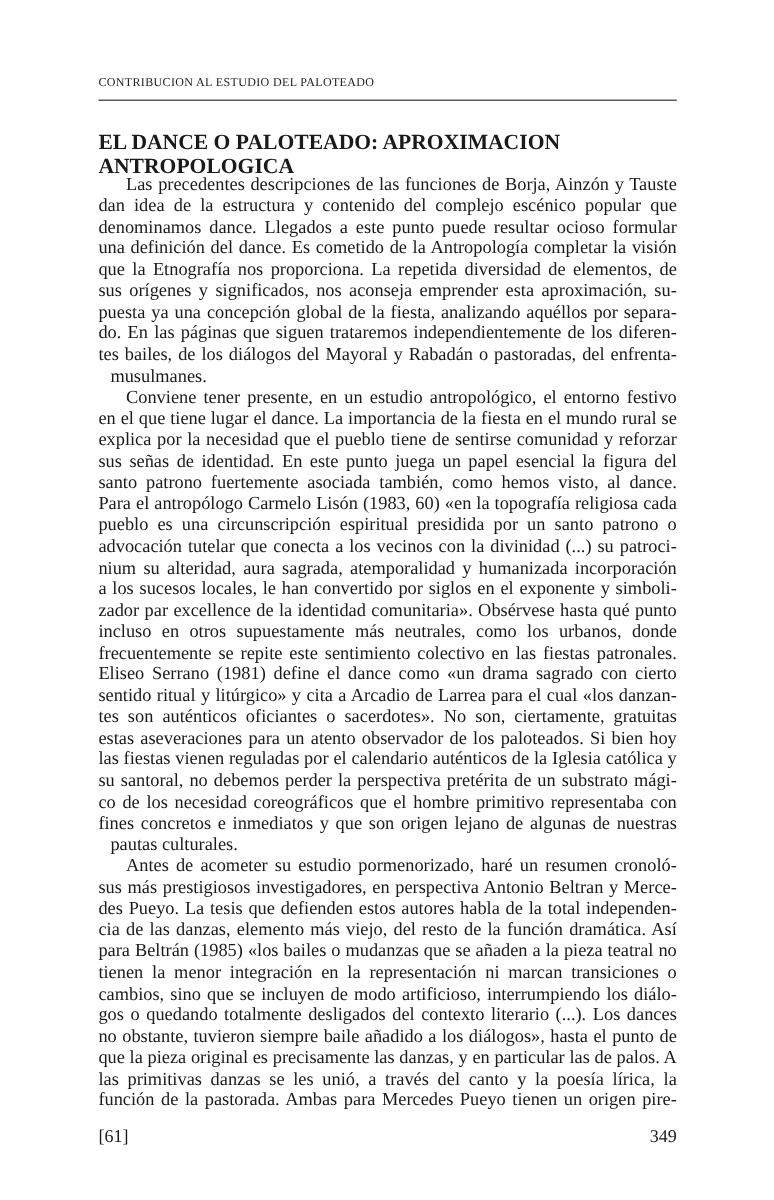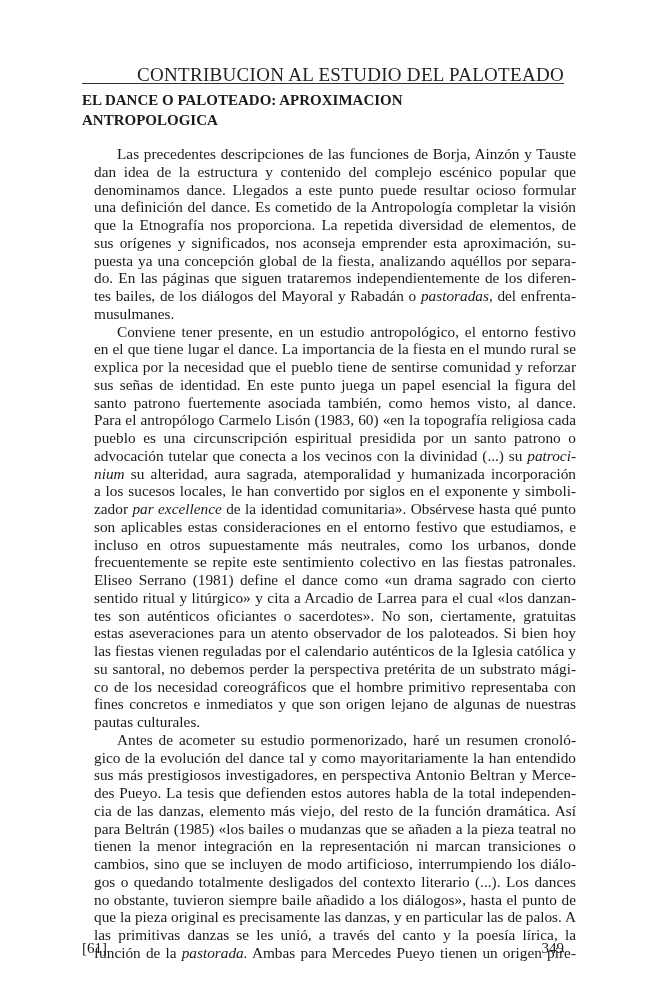--- a/index.html
+++ b/index.html
@@ -1,25 +1,25 @@
 <!DOCTYPE html>
 <html><head>
   <meta charset="utf-8">
   <style>
     html, body { margin: 0; padding: 0; background: #ffffff; }
     body { width: 645px; height: 1000px; position: relative; overflow: hidden; color: #1a1a1a; }
     .page { position: absolute; left: 82px; top: 0; width: 482px; font-family: "Liberation Serif", "DejaVu Serif", serif; }
-    .running-head { position: absolute; top: 64px; left: 0; width: 482px; text-align: right; font-size: 19px; letter-spacing: 0.3px; color: #222; }
+    .running-head { position: absolute; top: 64px; left: 0; width: 482px; text-align: left; font-size: 10px; letter-spacing: 0.3px; color: #222; }
     .head-rule { position: absolute; top: 83px; left: 0; width: 482px; height: 0; border-top: 1.3px solid #333; }
-    .section-title { position: absolute; top: 90px; left: 0; width: 482px; font-size: 15px; font-weight: bold; line-height: 20px; color: #1a1a1a; }
-    .body-text { position: absolute; top: 145px; left: 12px; width: 482px; font-size: 15.3px; line-height: 17.75px; }
+    .section-title { position: absolute; top: 108px; left: 0; width: 482px; font-size: 18px; font-weight: bold; line-height: 20px; color: #1a1a1a; }
+    .body-text { position: absolute; top: 145px; left: 0; width: 482px; font-size: 15.3px; line-height: 17.75px; }
     .line { display: block; text-align: justify; text-align-last: justify; white-space: nowrap; height: 17.75px; overflow: visible; }
-    .line.last { text-align-last: left; }
+    .line.last { text-align-last: left; margin-left: 10px; }
     .line.indent { padding-left: 23px; }
-    .line span.it { font-style: italic; }
+    .line span.it { }
     .footer { position: absolute; top: 940px; left: 0; width: 482px; font-size: 15px; }
     .footer .left { position: absolute; left: 0; }
     .footer .right { position: absolute; right: 0; }
   </style>
 </head>
 <body>
 
 <div class="page">
   <div class="running-head">CONTRIBUCION AL ESTUDIO DEL PALOTEADO</div>
   <div class="head-rule"></div>
@@ -47,36 +47,34 @@
         <span class="line"><span>en el que tiene lugar el dance. La importancia de la fiesta en el mundo rural se</span></span>
         <span class="line"><span>explica por la necesidad que el pueblo tiene de sentirse comunidad y reforzar</span></span>
         <span class="line"><span>sus señas de identidad. En este punto juega un papel esencial la figura del</span></span>
         <span class="line"><span>santo patrono fuertemente asociada también, como hemos visto, al dance.</span></span>
         <span class="line"><span>Para el antropólogo Carmelo Lisón (1983, 60) «en la topografía religiosa cada</span></span>
         <span class="line"><span>pueblo es una circunscripción espiritual presidida por un santo patrono o</span></span>
         <span class="line"><span>advocación tutelar que conecta a los vecinos con la divinidad (...) su </span><span class="it">patroci-</span></span>
         <span class="line"><span class="it">nium</span><span> su alteridad, aura sagrada, atemporalidad y humanizada incorporación</span></span>
         <span class="line"><span>a los sucesos locales, le han convertido por siglos en el exponente y simboli-</span></span>
         <span class="line"><span>zador </span><span class="it">par excellence</span><span> de la identidad comunitaria». Obsérvese hasta qué punto</span></span>
-        <span class="line"><span>son aplicables estas consideraciones en el entorno festivo que estudiamos, e</span></span>
         <span class="line"><span>incluso en otros supuestamente más neutrales, como los urbanos, donde</span></span>
         <span class="line"><span>frecuentemente se repite este sentimiento colectivo en las fiestas patronales.</span></span>
         <span class="line"><span>Eliseo Serrano (1981) define el dance como «un drama sagrado con cierto</span></span>
         <span class="line"><span>sentido ritual y litúrgico» y cita a Arcadio de Larrea para el cual «los danzan-</span></span>
         <span class="line"><span>tes son auténticos oficiantes o sacerdotes». No son, ciertamente, gratuitas</span></span>
         <span class="line"><span>estas aseveraciones para un atento observador de los paloteados. Si bien hoy</span></span>
         <span class="line"><span>las fiestas vienen reguladas por el calendario auténticos de la Iglesia católica y</span></span>
         <span class="line"><span>su santoral, no debemos perder la perspectiva pretérita de un substrato mági-</span></span>
         <span class="line"><span>co de los necesidad coreográficos que el hombre primitivo representaba con</span></span>
         <span class="line"><span>fines concretos e inmediatos y que son origen lejano de algunas de nuestras</span></span>
         <span class="line last"><span>pautas culturales.</span></span>
       </div>
       <div>
         <span class="line indent"><span>Antes de acometer su estudio pormenorizado, haré un resumen cronoló-</span></span>
-        <span class="line"><span>gico de la evolución del dance tal y como mayoritariamente la han entendido</span></span>
         <span class="line"><span>sus más prestigiosos investigadores, en perspectiva Antonio Beltran y Merce-</span></span>
         <span class="line"><span>des Pueyo. La tesis que defienden estos autores habla de la total independen-</span></span>
         <span class="line"><span>cia de las danzas, elemento más viejo, del resto de la función dramática. Así</span></span>
         <span class="line"><span>para Beltrán (1985) «los bailes o mudanzas que se añaden a la pieza teatral no</span></span>
         <span class="line"><span>tienen la menor integración en la representación ni marcan transiciones o</span></span>
         <span class="line"><span>cambios, sino que se incluyen de modo artificioso, interrumpiendo los diálo-</span></span>
         <span class="line"><span>gos o quedando totalmente desligados del contexto literario (...). Los dances</span></span>
         <span class="line"><span>no obstante, tuvieron siempre baile añadido a los diálogos», hasta el punto de</span></span>
         <span class="line"><span>que la pieza original es precisamente las danzas, y en particular las de palos. A</span></span>
         <span class="line"><span>las primitivas danzas se les unió, a través del canto y la poesía lírica, la</span></span>

